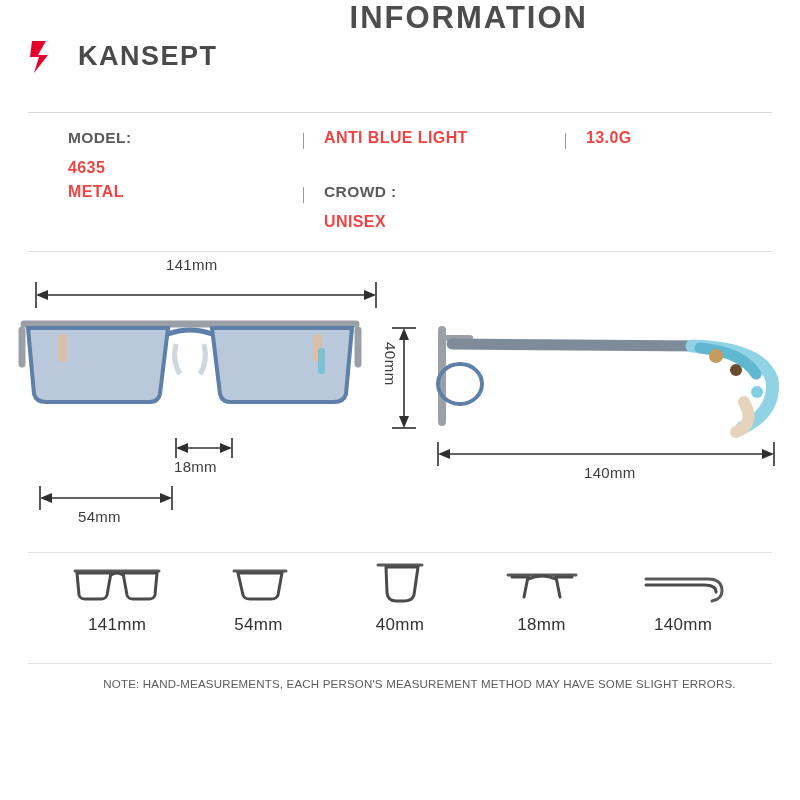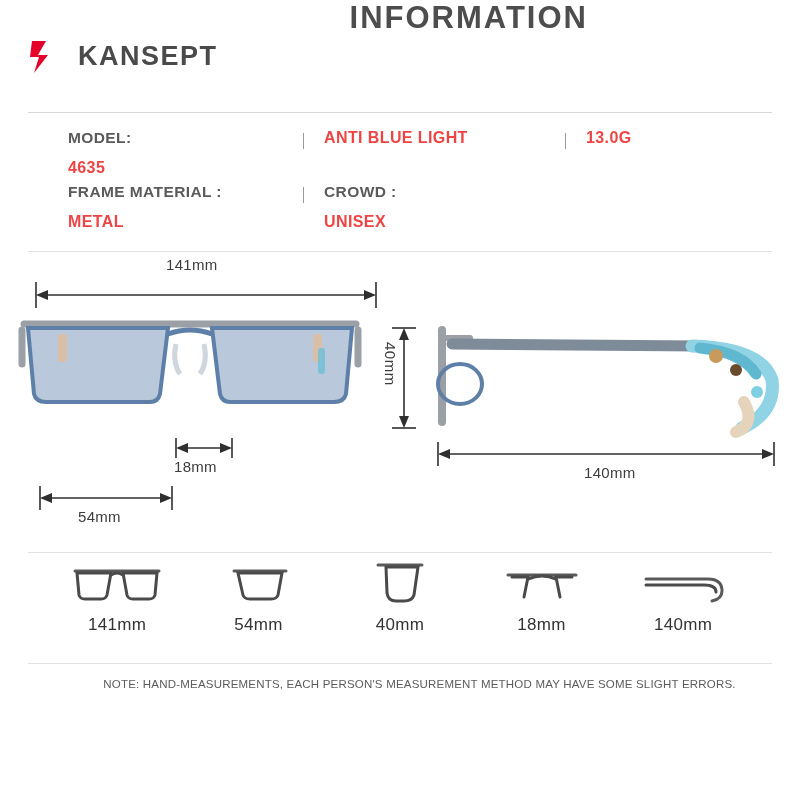--- a/index.html
+++ b/index.html
@@ -185,21 +185,20 @@
       <div class="spec-value">ANTI BLUE LIGHT</div>
       <div class="divider-tick"></div>
     </div>
     <div class="spec-cell c3">
       <div class="spec-value">13.0G</div>
     </div>
   </div>
 
   <div class="spec-row">
     <div class="spec-cell c1">
-      <div class="spec-label">FRAME MATERIAL :</div>
       <div class="spec-value">METAL</div>
       <div class="divider-tick"></div>
     </div>
     <div class="spec-cell c3">
       <div class="spec-label">CROWD :</div>
       <div class="spec-value">UNISEX</div>
     </div>
   </div>
 
 </div>

